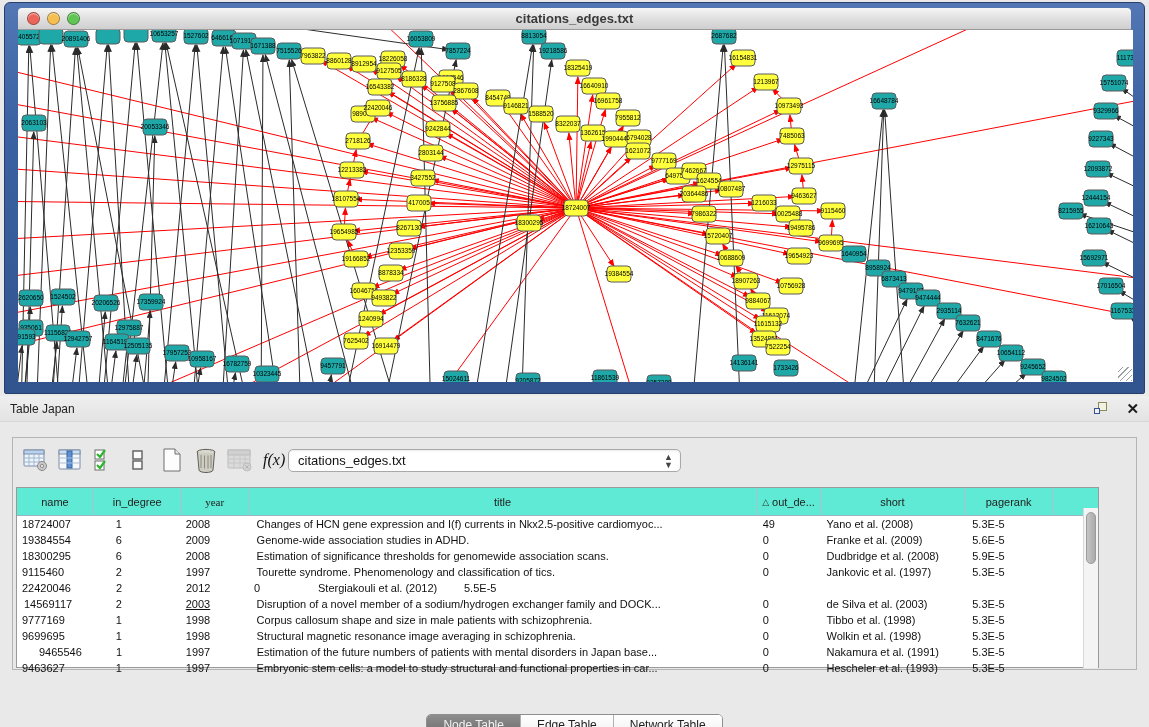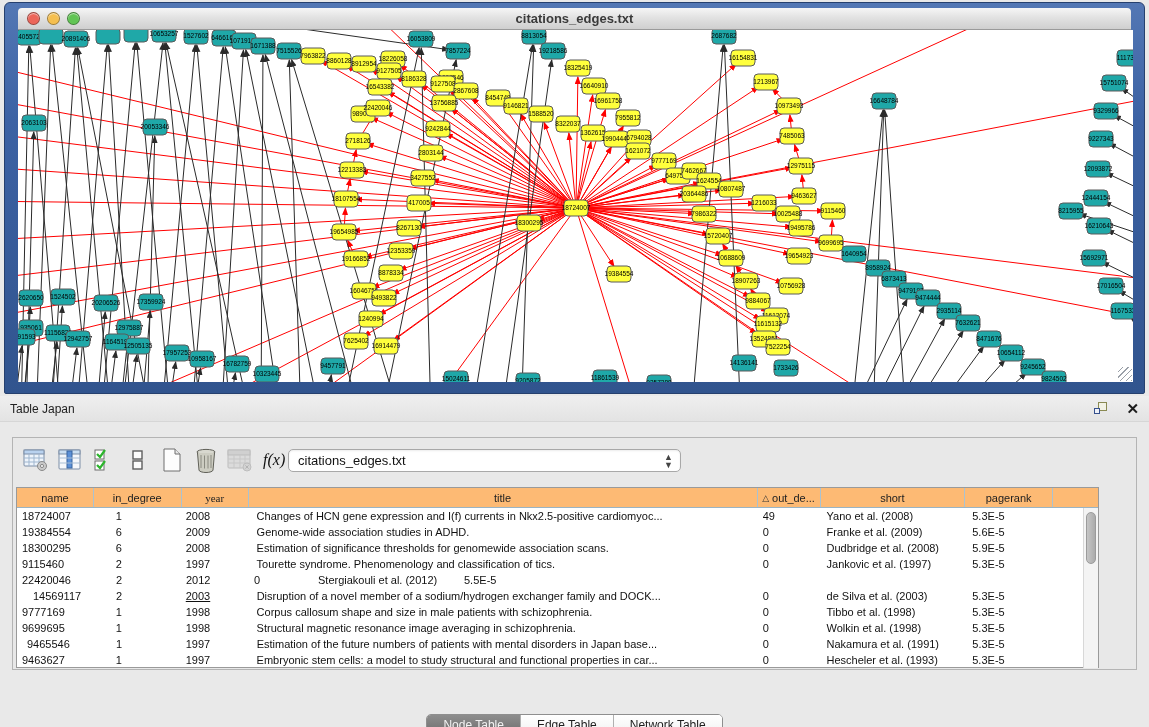--- a/index.html
+++ b/index.html
@@ -41,21 +41,21 @@
   .tbi { width:30px; height:30px; display:flex; align-items:center; justify-content:center; margin-right:4px; cursor:pointer; }
   .tbi svg { display:block; }
   .fx { font-family:"Liberation Serif", serif; font-style:italic; font-size:16px; color:#111; margin:0 6px 0 4px; }
   .combo { position:absolute; left:275px; top:11px; width:393px; height:23px; background:#fff;
            border:1px solid #a8a8a8; border-radius:5px; display:flex; align-items:center;
            font-size:13px; color:#111; padding-left:9px; box-shadow:inset 0 1px 2px rgba(0,0,0,.08); }
   .combo .arrows { position:absolute; right:7px; top:3px; font-size:9px; color:#444; line-height:8px; text-align:center; }
 
   .ttable { position:absolute; left:3px; top:49px; width:1083px; height:181px;
             border:1px solid #9a9a9a; background:#fff; font-size:11px; color:#111; }
-  .thead { display:flex; height:20px; background:#fdba74; border-bottom:1px solid #9ab4c4;justify-content:flex-end; }
+  .thead { display:flex; height:28px; background:#5eead4; border-bottom:1px solid #9ab4c4;justify-content:flex-end; }
   .th { border-right:1px solid #a9c2d1; display:flex; align-items:center; justify-content:center;
         font-size:11px; color:#222; overflow:hidden; white-space:nowrap; cursor:pointer; }
   .th:last-child { border-right:none; }
   .sortmark { font-size:9px; margin-right:3px; color:#333; }
   .trow { display:flex; height:16px; line-height:16px; white-space:nowrap; }
   .td { overflow:hidden; text-overflow:clip; white-space:nowrap; }
   .vscroll { position:absolute; right:0; top:20px; width:15px; height:160px; background:#f4f4f4;
              border-left:1px solid #d8d8d8; }
   .vthumb { position:absolute; left:2px; top:4px; width:10px; height:52px; background:linear-gradient(90deg,#c6c6c6,#ababab);
             border-radius:6px; border:1px solid #9b9b9b; cursor:pointer; }
@@ -949,21 +949,21 @@
           <div class="trow">
             <div class="td" style="width: 77px; padding-left: 5px;">22420046</div>
             <div class="td" style="width: 88px; padding-left: 22px;">2</div>
             <div class="td" style="width: 67px; padding-left: 4px;">2012</div>
             <div class="td" style="width: 63px; padding-left: 5px;">0</div>
             <div class="td" style="width: 145px; padding-left: 6px;">Stergiakouli et al. (2012)</div>
             <div class="td" style="width: 88px; padding-left: 7px;">5.5E-5</div>
             <div class="td" style="width: 45px; padding-left: 0px;"></div>
           </div>
           <div class="trow">
-            <div class="td" style="width: 77px; padding-left: 16px;">14569117</div>
+            <div class="td" style="width: 77px; padding-left: 7px;">14569117</div>
             <div class="td" style="width: 88px; padding-left: 22px;">2</div>
             <div class="td" style="width: 67px; padding-left: 4px; text-decoration: underline;">2003</div>
             <div class="td" style="width: 510px; padding-left: 8px;">Disruption of a novel member of a sodium/hydrogen exchanger family and DOCK...</div>
             <div class="td" style="width: 63px; padding-left: 5px;">0</div>
             <div class="td" style="width: 145px; padding-left: 6px;">de Silva et al. (2003)</div>
             <div class="td" style="width: 88px; padding-left: 7px;">5.3E-5</div>
             <div class="td" style="width: 45px; padding-left: 0px;"></div>
           </div>
           <div class="trow">
             <div class="td" style="width: 77px; padding-left: 5px;">9777169</div>
@@ -979,21 +979,21 @@
             <div class="td" style="width: 77px; padding-left: 5px;">9699695</div>
             <div class="td" style="width: 88px; padding-left: 22px;">1</div>
             <div class="td" style="width: 67px; padding-left: 4px;">1998</div>
             <div class="td" style="width: 510px; padding-left: 8px;">Structural magnetic resonance image averaging in schizophrenia.</div>
             <div class="td" style="width: 63px; padding-left: 5px;">0</div>
             <div class="td" style="width: 145px; padding-left: 6px;">Wolkin et al. (1998)</div>
             <div class="td" style="width: 88px; padding-left: 7px;">5.3E-5</div>
             <div class="td" style="width: 45px; padding-left: 0px;"></div>
           </div>
           <div class="trow">
-            <div class="td" style="width: 77px; padding-left: 10px;">9465546</div>
+            <div class="td" style="width: 77px; padding-left: 22px;">9465546</div>
             <div class="td" style="width: 88px; padding-left: 22px;">1</div>
             <div class="td" style="width: 67px; padding-left: 4px;">1997</div>
             <div class="td" style="width: 510px; padding-left: 8px;">Estimation of the future numbers of patients with mental disorders in Japan base...</div>
             <div class="td" style="width: 63px; padding-left: 5px;">0</div>
             <div class="td" style="width: 145px; padding-left: 6px;">Nakamura et al. (1991)</div>
             <div class="td" style="width: 88px; padding-left: 7px;">5.3E-5</div>
             <div class="td" style="width: 45px; padding-left: 0px;"></div>
           </div>
           <div class="trow">
             <div class="td" style="width: 77px; padding-left: 5px;">9463627</div>

